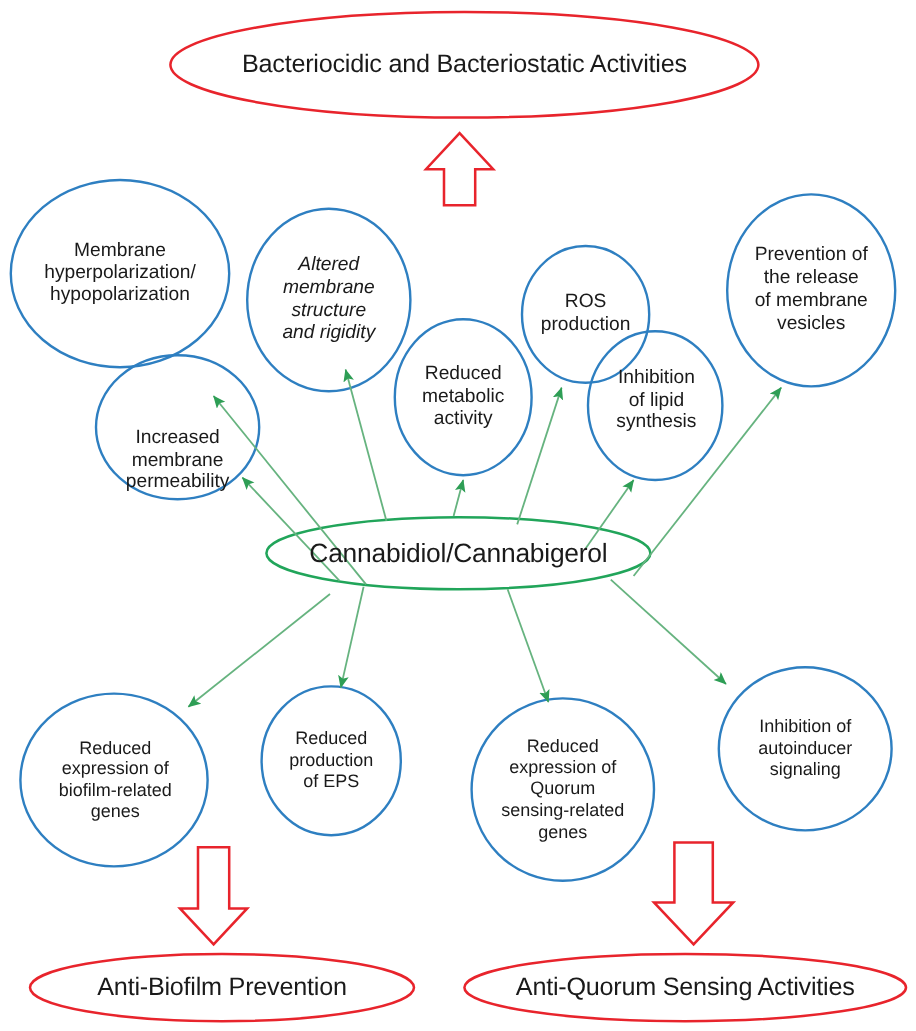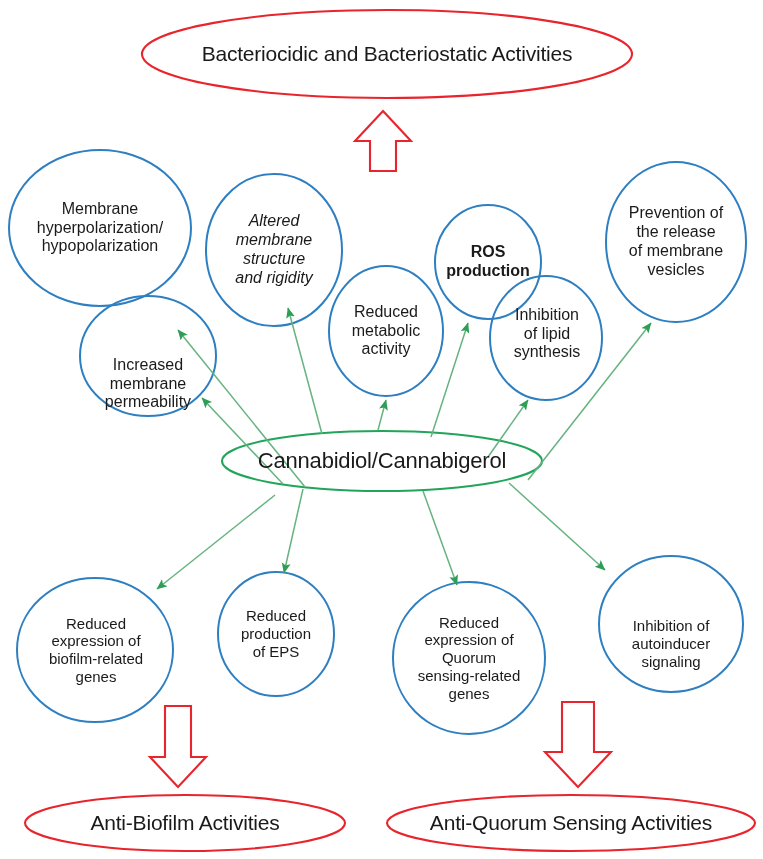--- a/index.html
+++ b/index.html
@@ -117,21 +117,21 @@
 
     <path d="M 383 111 L 411 141 L 396 141 L 396 171 L 370 171 L 370 141 L 355 141 Z" fill="none" stroke="#e8242c" stroke-width="2.1" stroke-linejoin="miter"></path>
 
     <path d="M 178 787 L 150 757 L 165 757 L 165 706 L 191 706 L 191 757 L 206 757 Z" fill="none" stroke="#e8242c" stroke-width="2.1" stroke-linejoin="miter"></path>
 
     <path d="M 578 787 L 545 752 L 562 752 L 562 702 L 594 702 L 594 752 L 611 752 Z" fill="none" stroke="#e8242c" stroke-width="2.1" stroke-linejoin="miter"></path>
   </svg>
 
   <div class="node-label terminal-label" style="left:142px; top:30px; width:490px; height:48px;">Bacteriocidic and Bacteriostatic Activities</div>
 
-  <div class="node-label terminal-label" style="left:45px; top:806px; width:280px; height:34px;">Anti-Biofilm Activities</div>
+  <div class="node-label terminal-label" style="left:45px; top:806px; width:280px; height:34px;">Anti-Biofilm Prevention</div>
 
   <div class="node-label center-label" style="left:232px; top:444px; width:300px; height:34px;">Cannabidiol/Cannabigerol</div>
 
   <div class="node-label terminal-label" style="left:400px; top:806px; width:342px; height:34px;">Anti-Quorum Sensing Activities</div>
 
   <div class="node-label factor-label" style="left:14px; top:189px; width:172px; height:78px;">Membrane
 hyperpolarization/
 hypopolarization</div>
 
   <div class="node-label factor-label" style="left:86px; top:320px; width:124px; height:72px;margin-top:28px;">Increased
@@ -140,21 +140,21 @@
 
   <div class="node-label factor-label" style="left:212px; top:199px; width:124px; height:102px;font-style:italic;">Altered
 membrane
 structure
 and rigidity</div>
 
   <div class="node-label factor-label" style="left:332px; top:295px; width:108px; height:72px;">Reduced
 metabolic
 activity</div>
 
-  <div class="node-label factor-label" style="left:436px; top:238px; width:104px; height:48px;font-weight:bold;">ROS
+  <div class="node-label factor-label" style="left:436px; top:238px; width:104px; height:48px;">ROS
 production</div>
 
   <div class="node-label factor-label" style="left:496px; top:298px; width:102px; height:72px;">Inhibition
 of lipid
 synthesis</div>
 
   <div class="node-label factor-label" style="left:608px; top:192px; width:136px; height:100px;">Prevention of
 the release
 of membrane
 vesicles</div>
@@ -167,17 +167,17 @@
   <div class="node-label factor-label small" style="left:222px; top:598px; width:108px; height:72px;">Reduced
 production
 of EPS</div>
 
   <div class="node-label factor-label small" style="left:396px; top:598px; width:146px; height:120px;">Reduced
 expression of
 Quorum
 sensing-related
 genes</div>
 
-  <div class="node-label factor-label small" style="left:605px; top:608px; width:132px; height:72px;">Inhibition of
+  <div class="node-label factor-label small" style="left:605px; top:588px; width:132px; height:72px;">Inhibition of
 autoinducer
 signaling</div>
 
 </div>
 
 </body></html>

